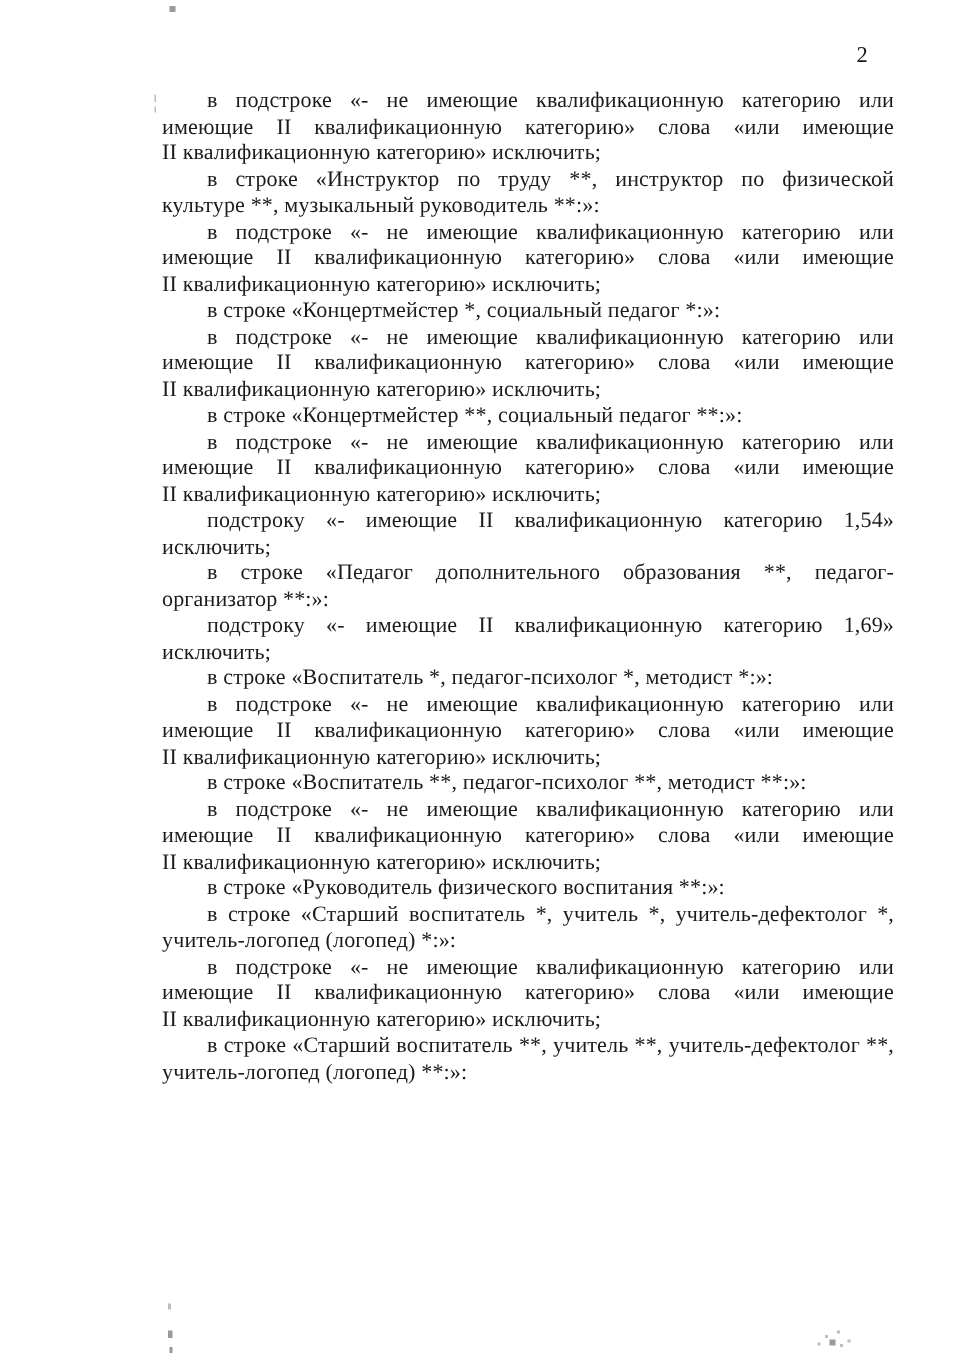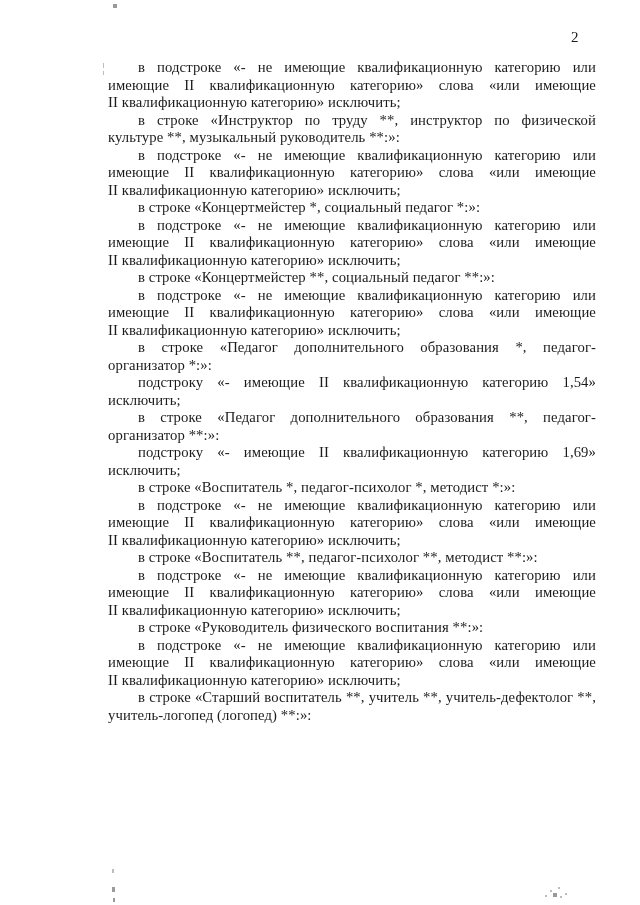--- a/index.html
+++ b/index.html
@@ -56,29 +56,29 @@
   <div class="page-number">2</div>
 
   <div class="text-block">
       <p class="para">в подстроке «- не имеющие квалификационную категорию или имеющие II&nbsp;квалификационную категорию» слова «или имеющие II&nbsp;квалификационную категорию» исключить;</p>
       <p class="para">в строке «Инструктор по труду&nbsp;**, инструктор по физической культуре&nbsp;**, музыкальный руководитель&nbsp;**:»:</p>
       <p class="para">в подстроке «- не имеющие квалификационную категорию или имеющие II&nbsp;квалификационную категорию» слова «или имеющие II&nbsp;квалификационную категорию» исключить;</p>
       <p class="para">в строке «Концертмейстер&nbsp;*, социальный педагог&nbsp;*:»:</p>
       <p class="para">в подстроке «- не имеющие квалификационную категорию или имеющие II&nbsp;квалификационную категорию» слова «или имеющие II&nbsp;квалификационную категорию» исключить;</p>
       <p class="para">в строке «Концертмейстер&nbsp;**, социальный педагог&nbsp;**:»:</p>
       <p class="para">в подстроке «- не имеющие квалификационную категорию или имеющие II&nbsp;квалификационную категорию» слова «или имеющие II&nbsp;квалификационную категорию» исключить;</p>
-      <p class="para">в строке «Педагог дополнительного образования&nbsp;*, педагог-организатор&nbsp;*:»:</p>
       <p class="para">подстроку «- имеющие II&nbsp;квалификационную категорию 1,54» исключить;</p>
       <p class="para">в строке «Педагог дополнительного образования&nbsp;**, педагог-организатор&nbsp;**:»:</p>
       <p class="para">подстроку «- имеющие II&nbsp;квалификационную категорию 1,69» исключить;</p>
       <p class="para">в строке «Воспитатель&nbsp;*, педагог-психолог&nbsp;*, методист&nbsp;*:»:</p>
       <p class="para">в подстроке «- не имеющие квалификационную категорию или имеющие II&nbsp;квалификационную категорию» слова «или имеющие II&nbsp;квалификационную категорию» исключить;</p>
       <p class="para">в строке «Воспитатель&nbsp;**, педагог-психолог&nbsp;**, методист&nbsp;**:»:</p>
       <p class="para">в подстроке «- не имеющие квалификационную категорию или имеющие II&nbsp;квалификационную категорию» слова «или имеющие II&nbsp;квалификационную категорию» исключить;</p>
       <p class="para">в строке «Руководитель физического воспитания&nbsp;**:»:</p>
+      <p class="para">в строке «Старший воспитатель&nbsp;*, учитель&nbsp;*, учитель-дефектолог&nbsp;*, учитель-логопед (логопед)&nbsp;*:»:</p>
       <p class="para">в подстроке «- не имеющие квалификационную категорию или имеющие II&nbsp;квалификационную категорию» слова «или имеющие II&nbsp;квалификационную категорию» исключить;</p>
       <p class="para">в строке «Старший воспитатель&nbsp;**, учитель&nbsp;**, учитель-дефектолог&nbsp;**, учитель-логопед (логопед)&nbsp;**:»:</p>
     </div>
 
   <div class="scan-artifact" style="left:113px; top:4px;  width:4px; height:4px;"></div>
   <div class="scan-artifact light" style="left:103px; top:63px; width:1px; height:5px;"></div>
   <div class="scan-artifact light" style="left:103px; top:71px; width:1px; height:4px;"></div>
   <div class="scan-artifact light" style="left:112px; top:869px; width:2px; height:4px;"></div>
   <div class="scan-artifact" style="left:112px; top:887px; width:3px; height:5px;"></div>
   <div class="scan-artifact" style="left:113px; top:898px; width:2px; height:4px;"></div>

